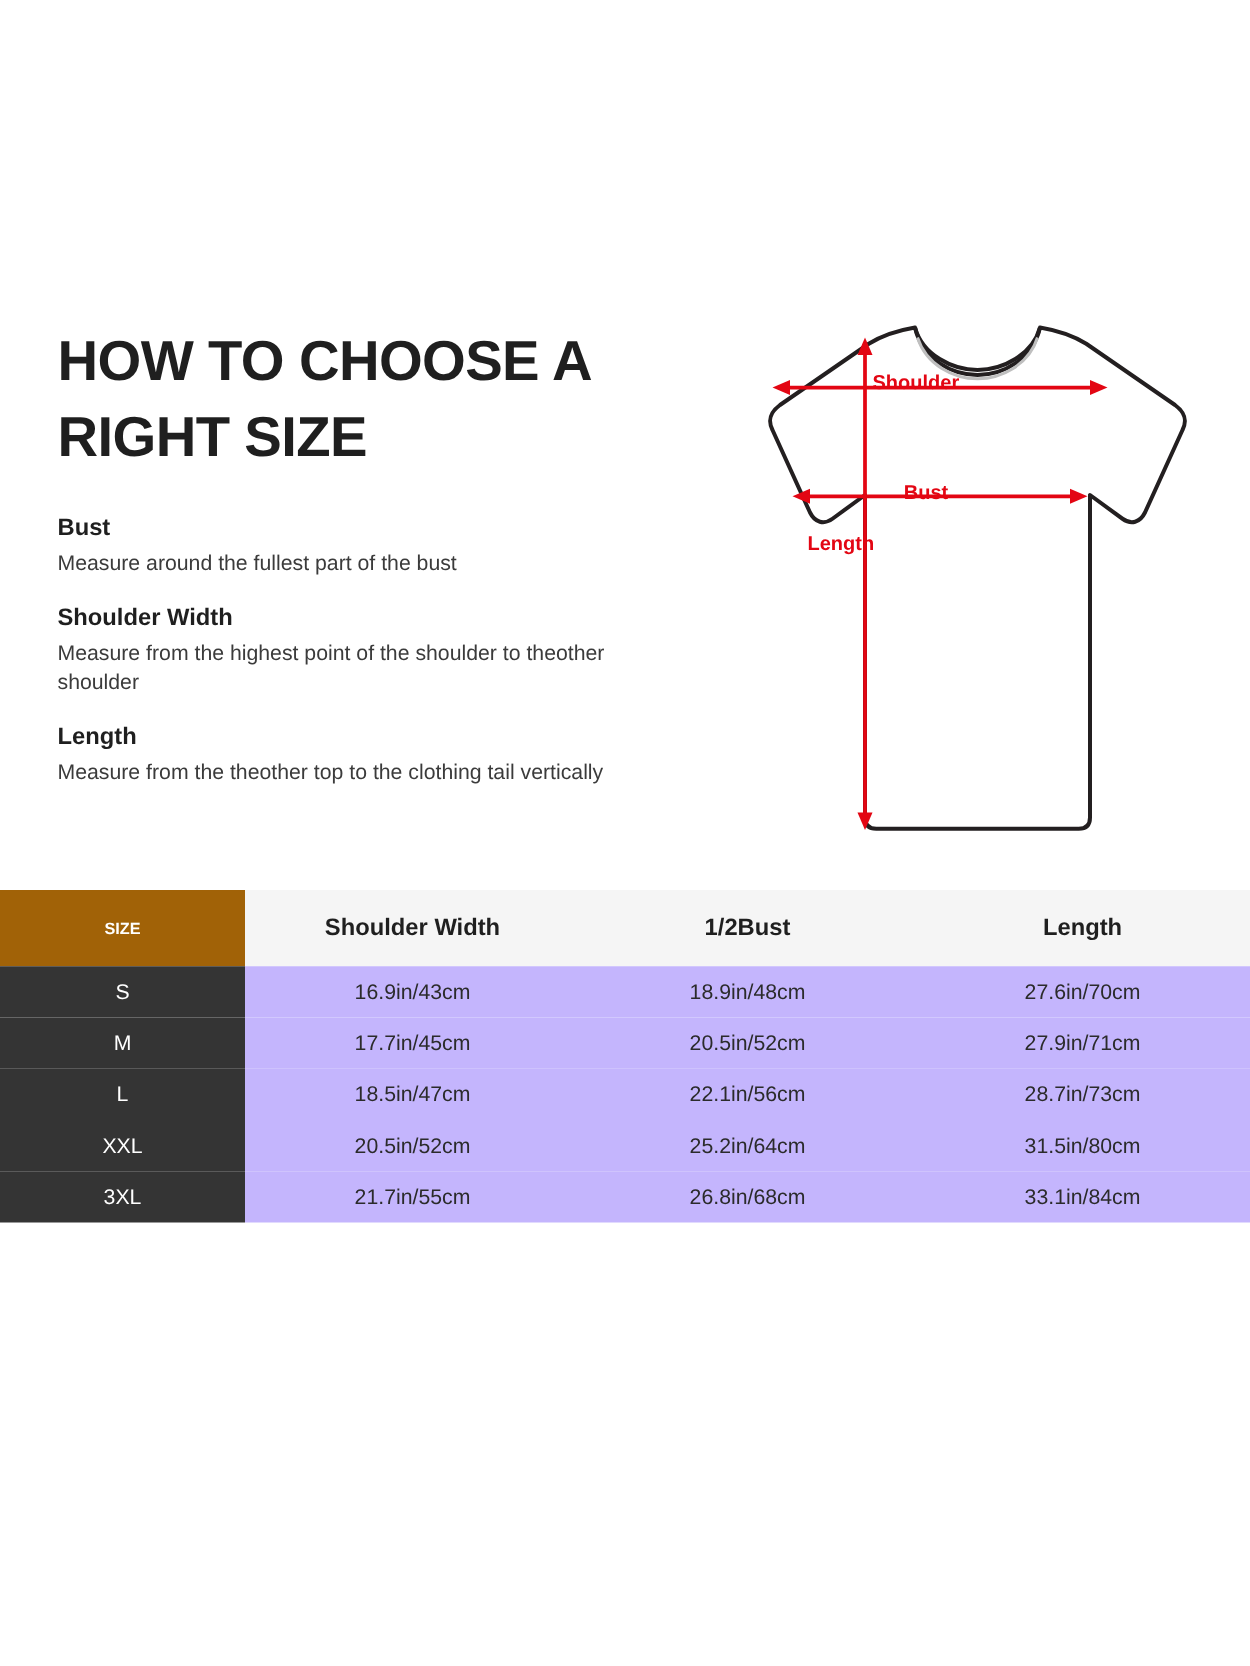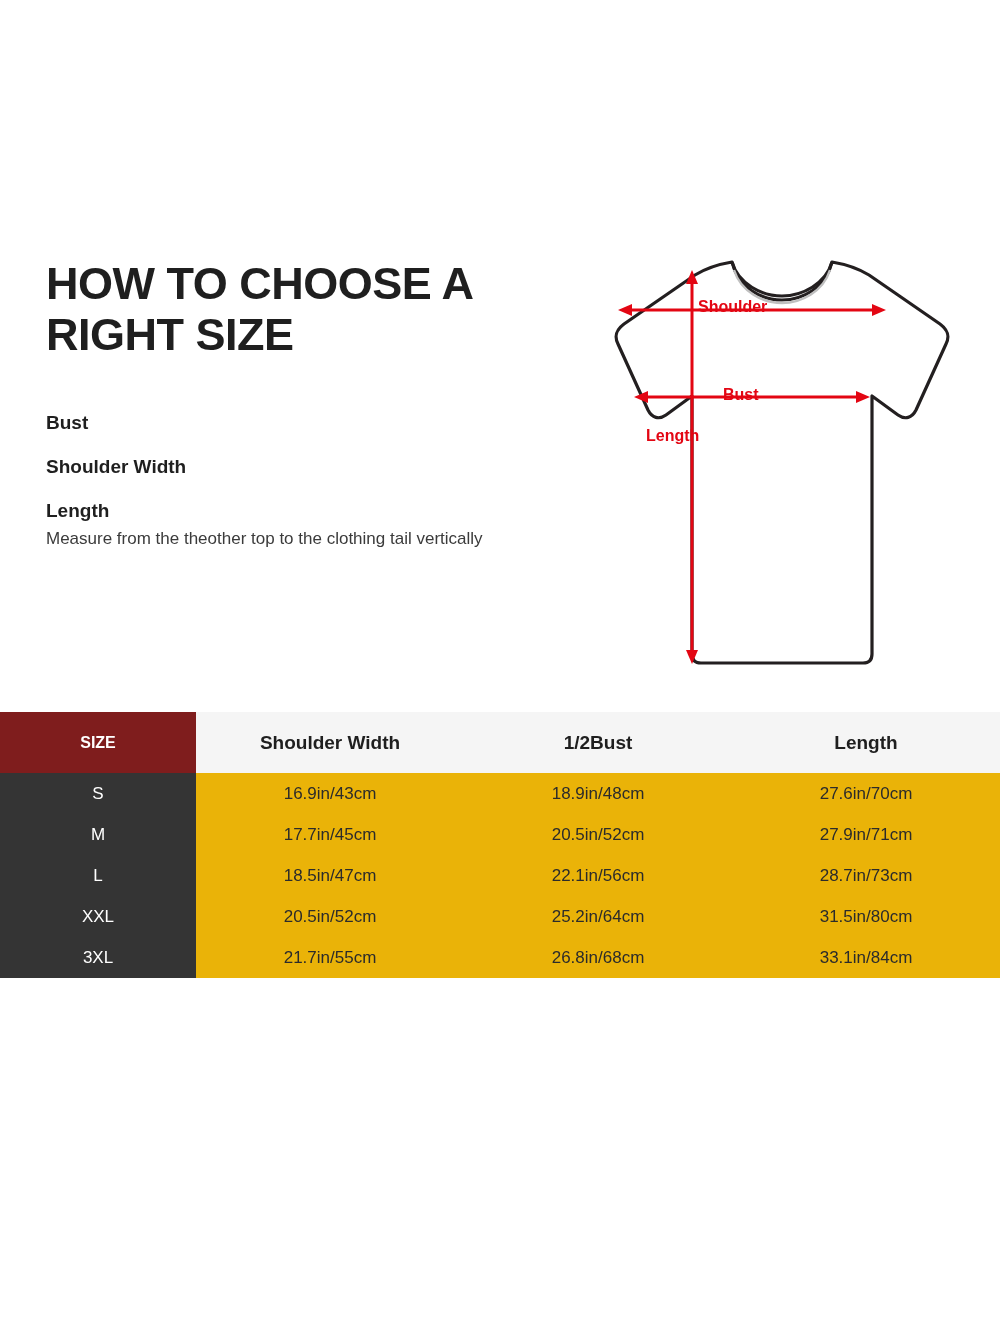--- a/index.html
+++ b/index.html
@@ -24,21 +24,21 @@
   .top {
     position: relative;
     height: 712px;
   }
   .headline {
     position: absolute;
     left: 46px;
     top: 258px;
     width: 470px;
     font-size: 45px;
-    line-height: 51px;
+    line-height: 61px;
     font-weight: bold;
     letter-spacing: -0.5px;
     color: #1f1f1f;
   }
   .defs {
     position: absolute;
     left: 46px;
     top: 412px;
     width: 470px;
   }
@@ -98,30 +98,30 @@
     padding: 0;
   }
   table.size-table thead th {
     height: 61px;
     font-size: 19px;
     font-weight: bold;
     background: #f5f5f5;
     color: #1f1f1f;
   }
   table.size-table thead th.size-col {
-    background: #7f1d1d;
+    background: #a16207;
     color: #ffffff;
-    font-size: 16px;
+    font-size: 13px;
   }
   table.size-table tbody td.size-col {
     background: #343434;
     color: #ffffff;
   }
   table.size-table tbody td {
-    background: #eab308;
+    background: #c4b5fd;
   }
   col.c-size { width: 196px; }
   col.c-sw { width: 268px; }
   col.c-bust { width: 268px; }
   col.c-len { width: 268px; }
 
   .footnote {
     position: absolute;
     left: 42px;
     top: 1066px;
@@ -133,22 +133,24 @@
 <body>
 
 <div class="page">
 
   <div class="top">
 
     <div class="headline">HOW TO CHOOSE A RIGHT SIZE</div>
 
     <div class="defs">
       <div class="def-term first">Bust</div>
+      <div class="def-desc">Measure around the fullest part of the bust</div>
 
       <div class="def-term">Shoulder Width</div>
+      <div class="def-desc">Measure from the highest point of the shoulder to theother shoulder</div>
 
       <div class="def-term">Length</div>
       <div class="def-desc">Measure from the theother top to the clothing tail vertically</div>
     </div>
 
     <div class="diagram">
       <svg width="460" height="440" viewBox="0 0 460 440">
 
         <path d="M175,35
                  C188,27 200,24 212,22

